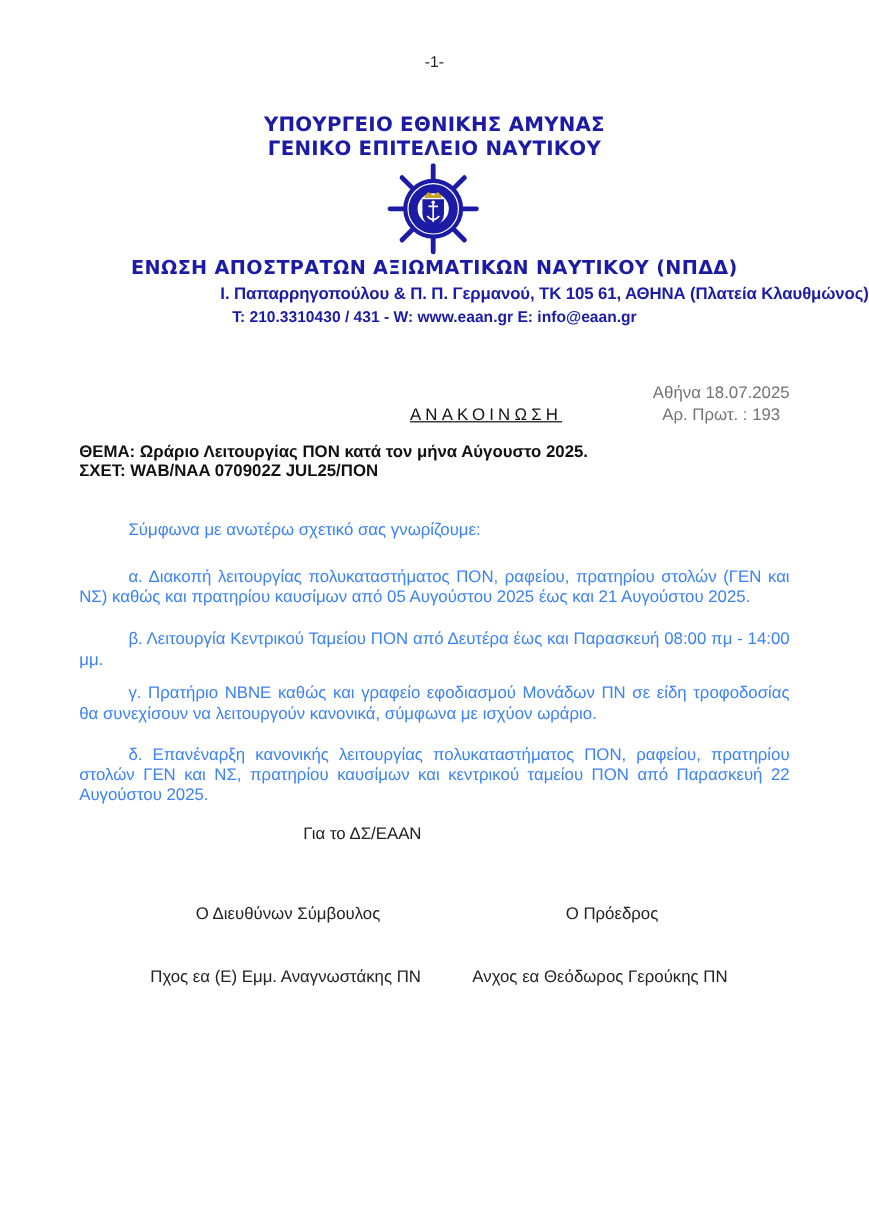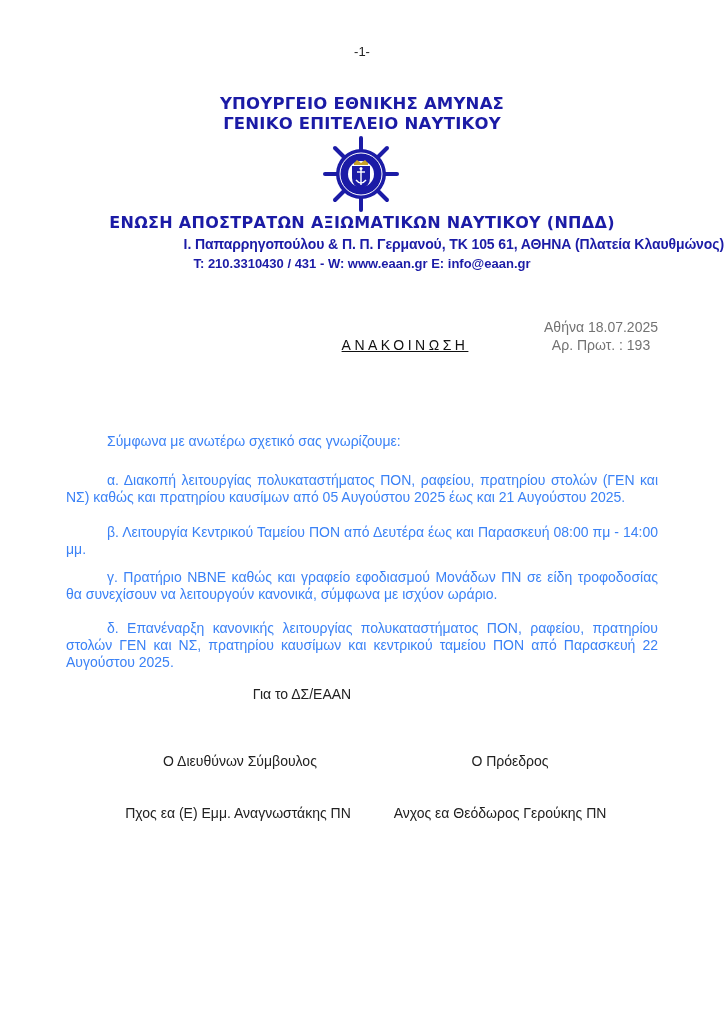--- a/index.html
+++ b/index.html
@@ -67,20 +67,22 @@
 <div class="abs hdr contact">T: 210.3310430 / 431 -  W: www.eaan.gr   E: info@eaan.gr</div>
 
 <div class="abs date-block">
   <div>Αθήνα 18.07.2025</div>
   <div>Αρ. Πρωτ. : 193</div>
 </div>
 
 <div class="abs title">ΑΝΑΚΟΙΝΩΣΗ</div>
 
 <div class="abs subject">
+  <div>ΘΕΜΑ: Ωράριο Λειτουργίας ΠΟΝ κατά τον μήνα Αύγουστο 2025.</div>
+  <div>ΣΧΕΤ: WAB/NAA 070902Z JUL25/ΠΟΝ</div>
 </div>
 
 <div class="abs body-text intro"><span class="indent"></span><span>Σύμφωνα με ανωτέρω σχετικό σας γνωρίζουμε:</span></div>
 
 <div class="abs body-text pa"><span class="indent"></span><span>α. Διακοπή λειτουργίας πολυκαταστήματος ΠΟΝ, ραφείου, πρατηρίου  στολών (ΓΕΝ και ΝΣ) καθώς και πρατηρίου καυσίμων από 05  Αυγούστου 2025 έως και 21 Αυγούστου 2025.</span></div>
 
 <div class="abs body-text pb"><span class="indent"></span><span>β. Λειτουργία Κεντρικού Ταμείου ΠΟΝ από Δευτέρα έως και Παρασκευή 08:00 πμ - 14:00 μμ.</span></div>
 
 <div class="abs body-text pc"><span class="indent"></span><span>γ. Πρατήριο ΝΒΝΕ καθώς και γραφείο εφοδιασμού Μονάδων ΠΝ σε είδη τροφοδοσίας θα συνεχίσουν να λειτουργούν κανονικά, σύμφωνα με ισχύον ωράριο.</span></div>
 

